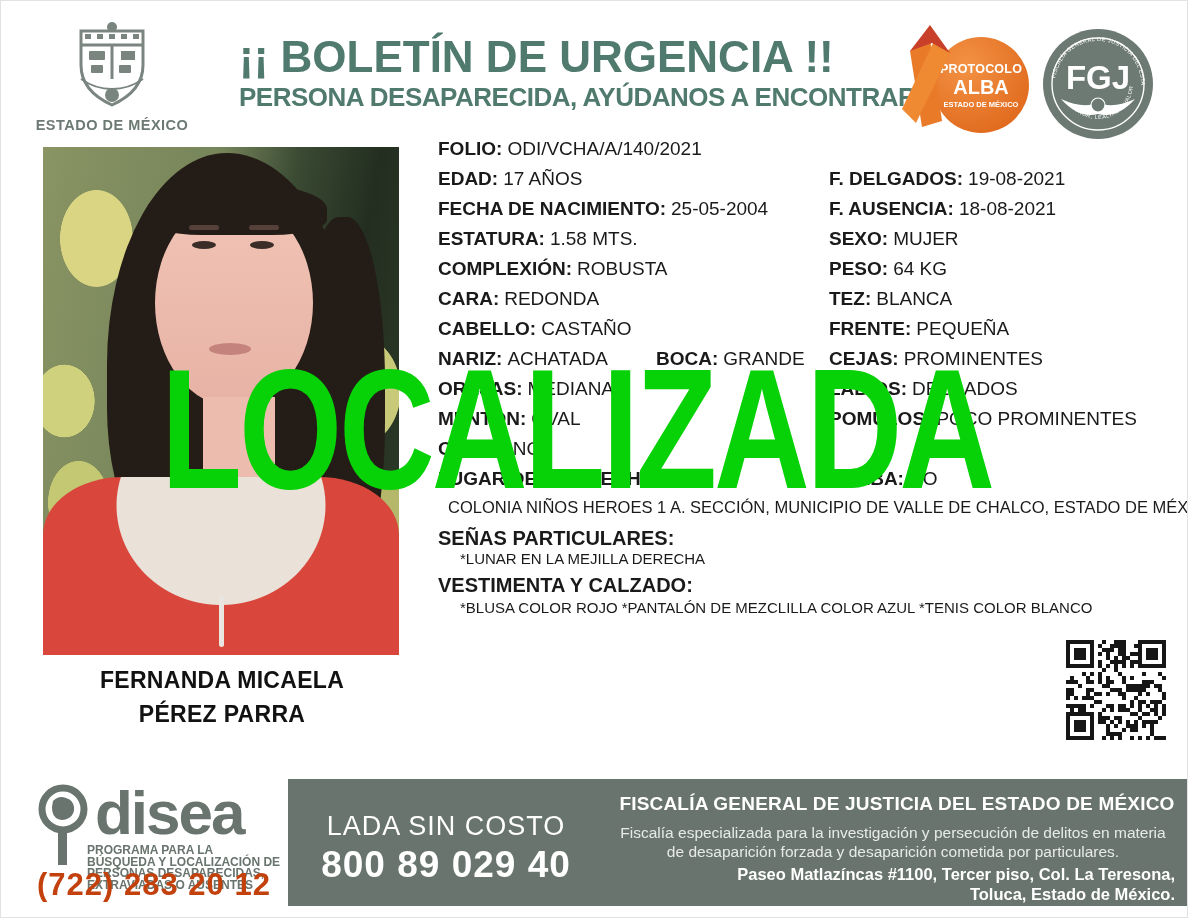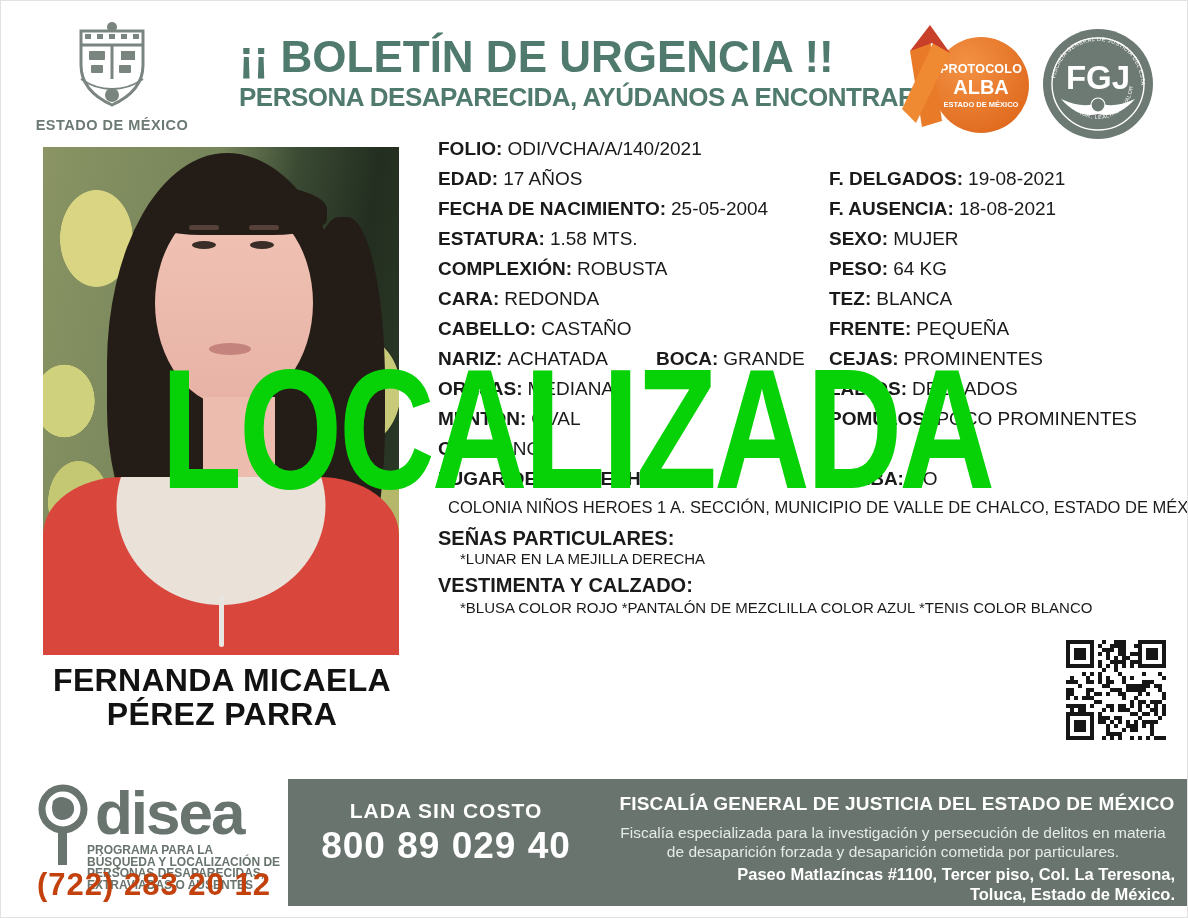--- a/index.html
+++ b/index.html
@@ -47,21 +47,21 @@
   .eye.l{left:149px}.eye.r{left:207px}
   .mouth{position:absolute;left:166px;top:196px;width:42px;height:12px;background:#c4837c;border-radius:50%;}
   .bangs{position:absolute;left:104px;top:36px;width:180px;height:52px;background:#241c16;border-radius:50% 50% 30% 30%;}
   .neck{position:absolute;left:160px;top:250px;width:72px;height:110px;background:#ecbcae;}
   .torso{position:absolute;left:0;bottom:0;width:100%;height:178px;border-radius:80px 80px 0 0/58px;
       background:radial-gradient(105px 100px at 50% 16%,#eae1d8 0 99%,transparent 100%),#d8463c;}
   .zipper{position:absolute;left:50%;bottom:8px;width:5px;height:52px;margin-left:-2px;background:#e9e5e1;border-radius:3px;}
 
   
   .name{position:absolute;left:40px;top:662px;width:362px;text-align:center;
-        font-size:32px;font-weight:800;line-height:34px;color:#121212;letter-spacing:.3px;}
+        font-size:23px;font-weight:800;line-height:34px;color:#121212;letter-spacing:.3px;}
 
   
   .details{position:absolute;left:437px;top:136px;width:748px;color:#1a1a1a;}
   .drow{position:relative;height:30px;font-size:19px;line-height:24px;white-space:nowrap;}
   .lbl{font-weight:800;}
   .val{font-weight:400;margin-left:5px;}
   .rcol{position:absolute;left:391px;top:0;}
   .midpair{position:absolute;left:218px;top:0;}
   .loc-line{position:absolute;left:10px;top:361px;width:740px;font-size:16.5px;color:#1a1a1a;white-space:nowrap;}
   .sec-header{position:absolute;left:0;font-size:20px;font-weight:800;color:#1a1a1a;}
@@ -80,21 +80,21 @@
   .qr-grid b.on{background:#161616;}
 
   
   .odisea{position:absolute;left:34px;top:782px;width:250px;height:124px;color:#68746d;}
   .odisea-brand{position:absolute;left:60px;top:-6px;font-size:62px;font-weight:800;letter-spacing:-2px;color:#68746d;}
   .odisea-tagline{position:absolute;left:52px;top:62px;width:196px;font-size:12px;line-height:11.5px;font-weight:700;color:#68746d;}
   .odisea-phone{position:absolute;left:2px;top:84px;font-size:31px;font-weight:800;letter-spacing:1px;color:#c2410c;white-space:nowrap;}
 
   .graybar{position:absolute;left:287px;top:778px;width:901px;height:127px;background:#68746d;color:#fff;}
   .lada{position:absolute;left:8px;top:20px;width:300px;text-align:center;}
-  .lada-label{font-size:21px;font-weight:700;letter-spacing:1px;}
+  .lada-label{font-size:27px;font-weight:400;letter-spacing:1px;margin-top:12px;}
   .lada-number{font-size:37px;font-weight:800;letter-spacing:1px;margin-top:2px;}
   .fisc-title{position:absolute;left:326px;top:14px;width:566px;text-align:center;font-size:19px;font-weight:800;letter-spacing:.2px;}
   .fisc-desc{position:absolute;left:322px;top:44px;width:566px;text-align:center;font-size:15.5px;line-height:19px;color:#e7ebe8;}
   .fisc-addr{position:absolute;right:14px;top:85px;width:560px;text-align:right;font-size:16.5px;font-weight:800;line-height:20px;}
 </style>
 </head>
 <body>
 
 <div class="page">
 

